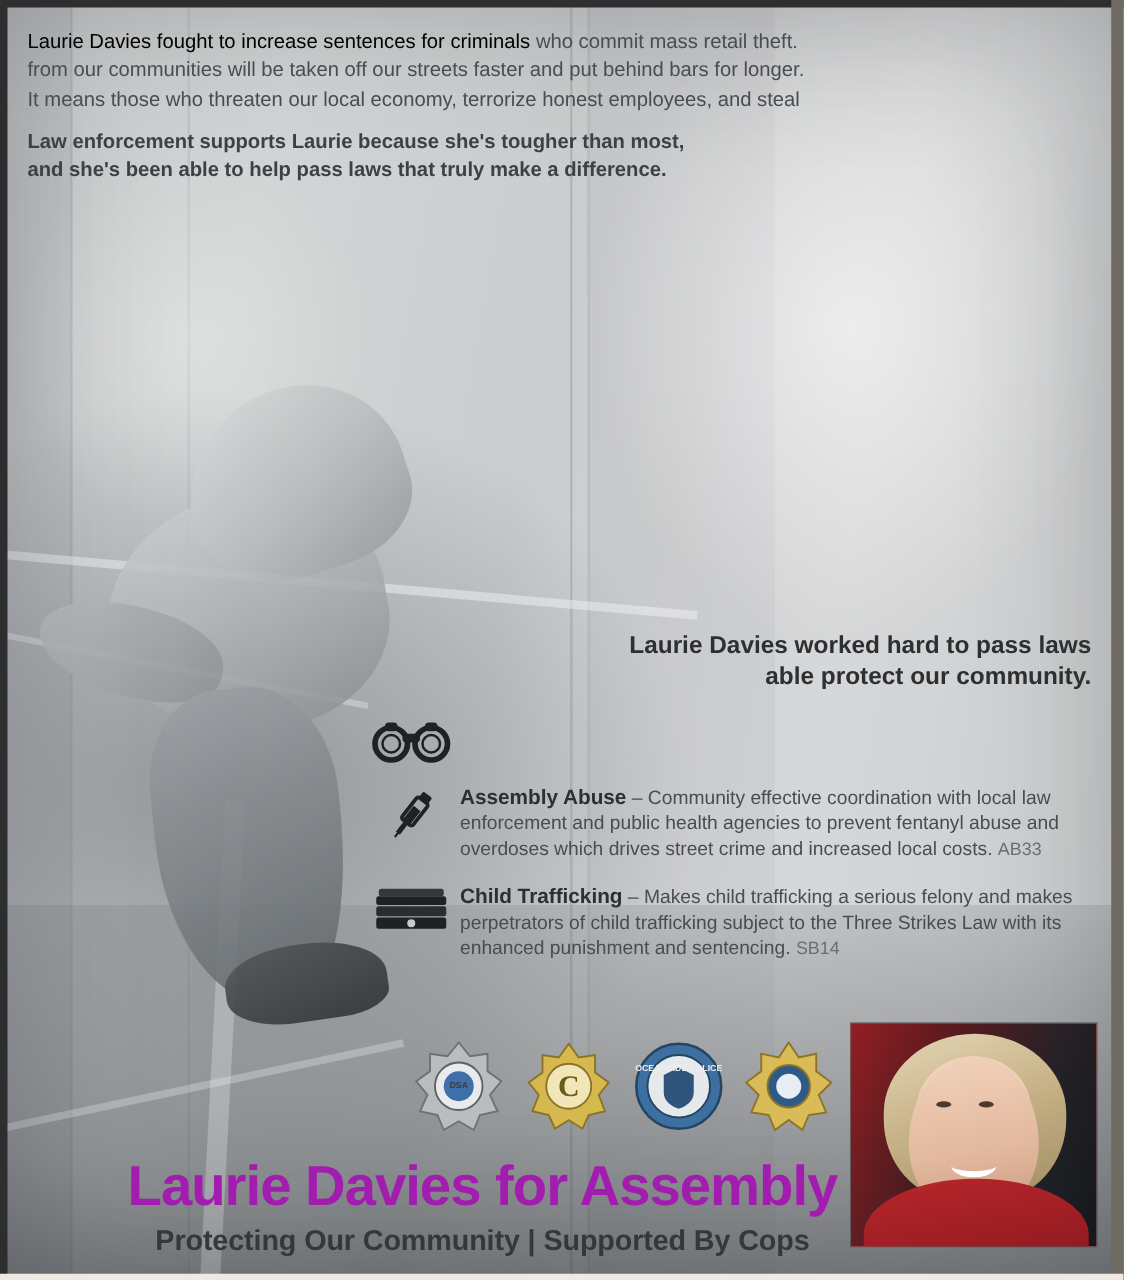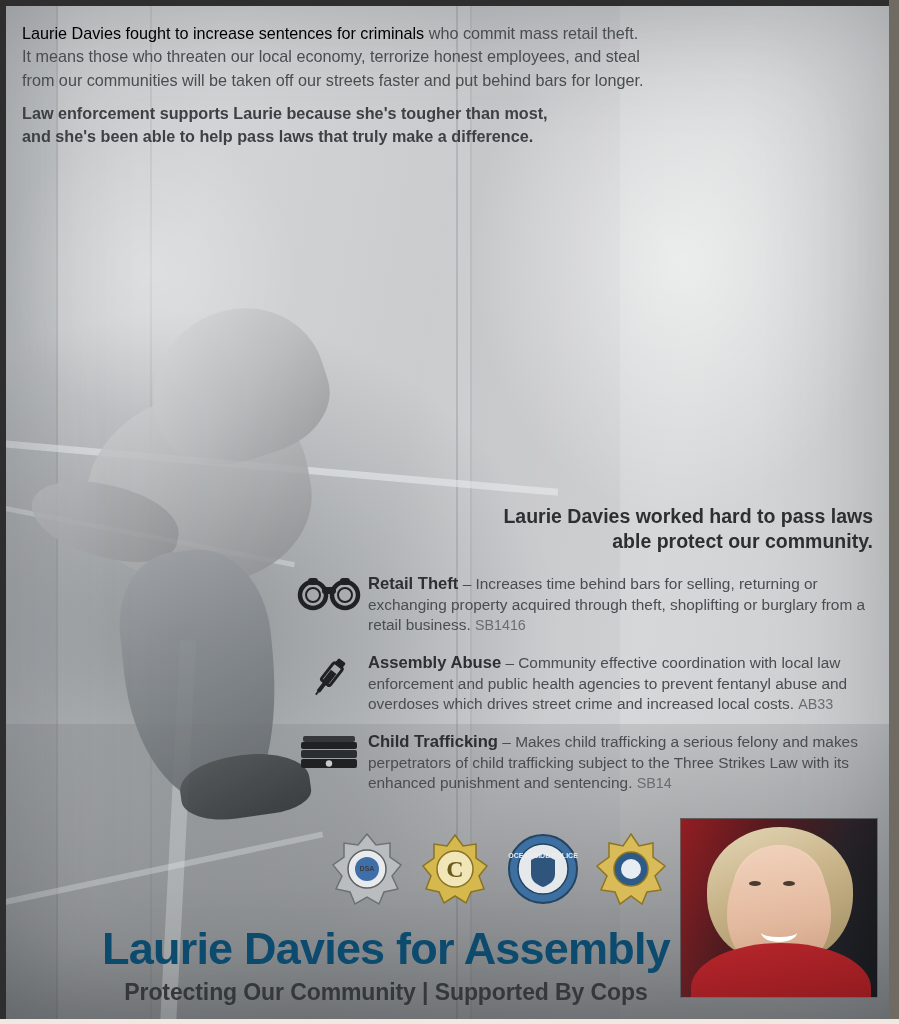--- a/index.html
+++ b/index.html
@@ -298,21 +298,21 @@
   .lockup {
     position: absolute;
     left: 86px;
     bottom: 18px;
     width: 600px;
     text-align: center;
   }
   .lockup-name {
     font-size: 45px;
     font-weight: bold;
-    color: #0c4a6e;
+    color: #a21caf;
     letter-spacing: -0.8px;
     line-height: 1;
     margin: 0;
   }
   .lockup-tag {
     font-size: 23px;
     font-weight: bold;
     color: #35383a;
     margin: 8px 0 0 0;
     letter-spacing: -0.1px;
@@ -353,22 +353,22 @@
     <div class="arm"></div>
     <div class="leg"></div>
     <div class="shoe"></div>
   </div>
 
   <div class="vignette"></div>
 
   <div class="headline-block">
     <div class="subcopy">
       <p><span class="lead">Laurie Davies fought to increase sentences for criminals</span><span> who commit mass retail theft.</span></p>
+      <p>from our communities will be taken off our streets faster and put behind bars for longer.</p>
       <p>It means those who threaten our local economy, terrorize honest employees, and steal</p>
-      <p>from our communities will be taken off our streets faster and put behind bars for longer.</p>
       <p class="gap">Law enforcement supports Laurie because she's tougher than most,</p>
       <p style="font-weight:bold;color:#3e4144;">and she's been able to help pass laws that truly make a difference.</p>
     </div>
   </div>
 
   <div class="laws">
     <div class="laws-title">
       <div>Laurie Davies worked hard to pass laws</div>
       <div>able protect our community.</div>
     </div>
@@ -377,24 +377,20 @@
       <div class="law-icon">
         <svg width="66" height="36" viewBox="0 0 66 36" aria-hidden="true">
           <circle cx="17" cy="20" r="13" fill="none" stroke="#1f2123" stroke-width="4.5"></circle>
           <circle cx="17" cy="20" r="7" fill="none" stroke="#1f2123" stroke-width="2"></circle>
           <circle cx="49" cy="20" r="13" fill="none" stroke="#1f2123" stroke-width="4.5"></circle>
           <circle cx="49" cy="20" r="7" fill="none" stroke="#1f2123" stroke-width="2"></circle>
           <rect x="26" y="12" width="14" height="7" rx="3" fill="#1f2123"></rect>
           <rect x="12" y="3" width="10" height="7" rx="3" fill="#1f2123"></rect>
           <rect x="44" y="3" width="10" height="7" rx="3" fill="#1f2123"></rect>
         </svg>
-      </div>
-      <div class="law-text">
-        <b>Retail Theft</b><span> – </span><span>Increases time behind bars for selling, returning or exchanging  property acquired through theft, shoplifting or burglary from a retail business.</span>
-        <span class="bill">SB1416</span>
       </div>
     </div>
 
     <div class="law-row">
       <div class="law-icon">
         <svg width="52" height="46" viewBox="0 0 52 46" aria-hidden="true">
           <g transform="rotate(38 26 23)">
             <rect x="22" y="2" width="9" height="6" rx="1.5" fill="#1f2123"></rect>
             <rect x="21" y="8" width="11" height="22" rx="2" fill="none" stroke="#1f2123" stroke-width="3"></rect>
             <rect x="23" y="16" width="7" height="13" fill="#1f2123"></rect>

